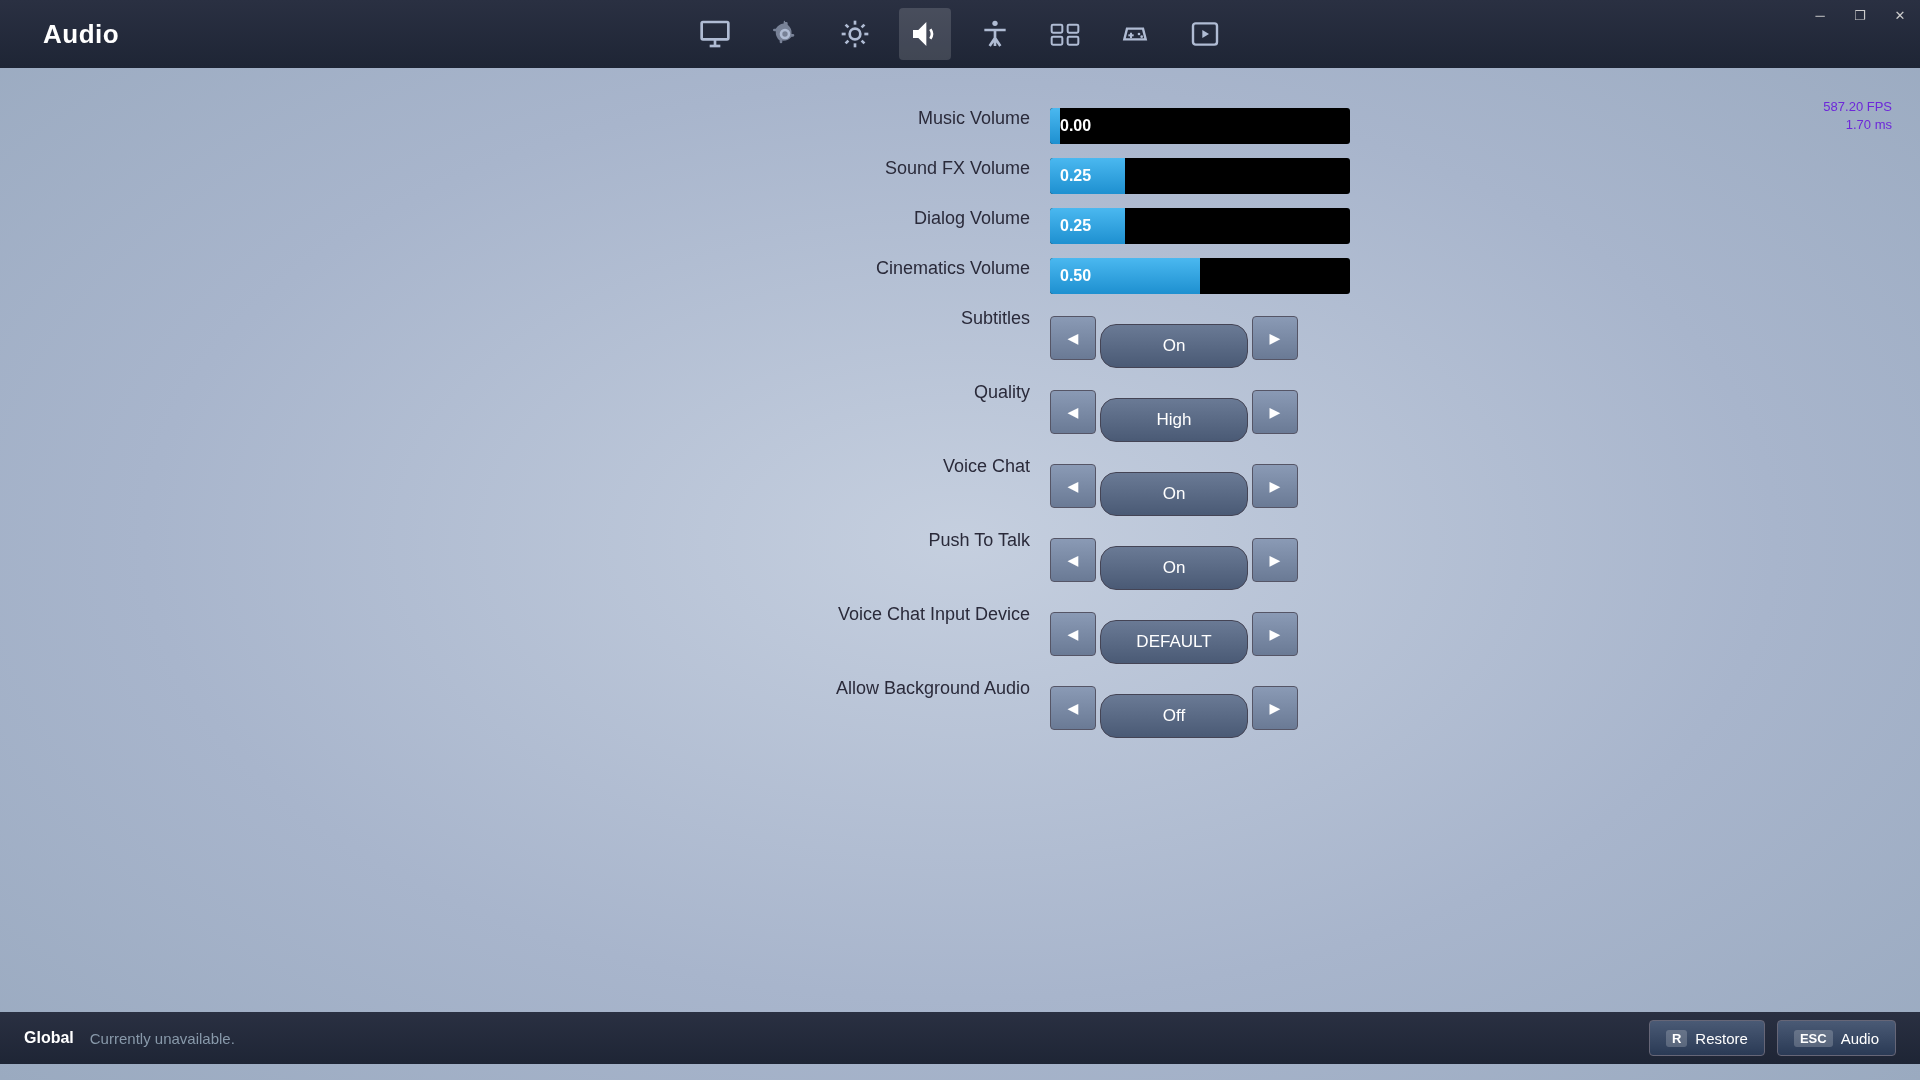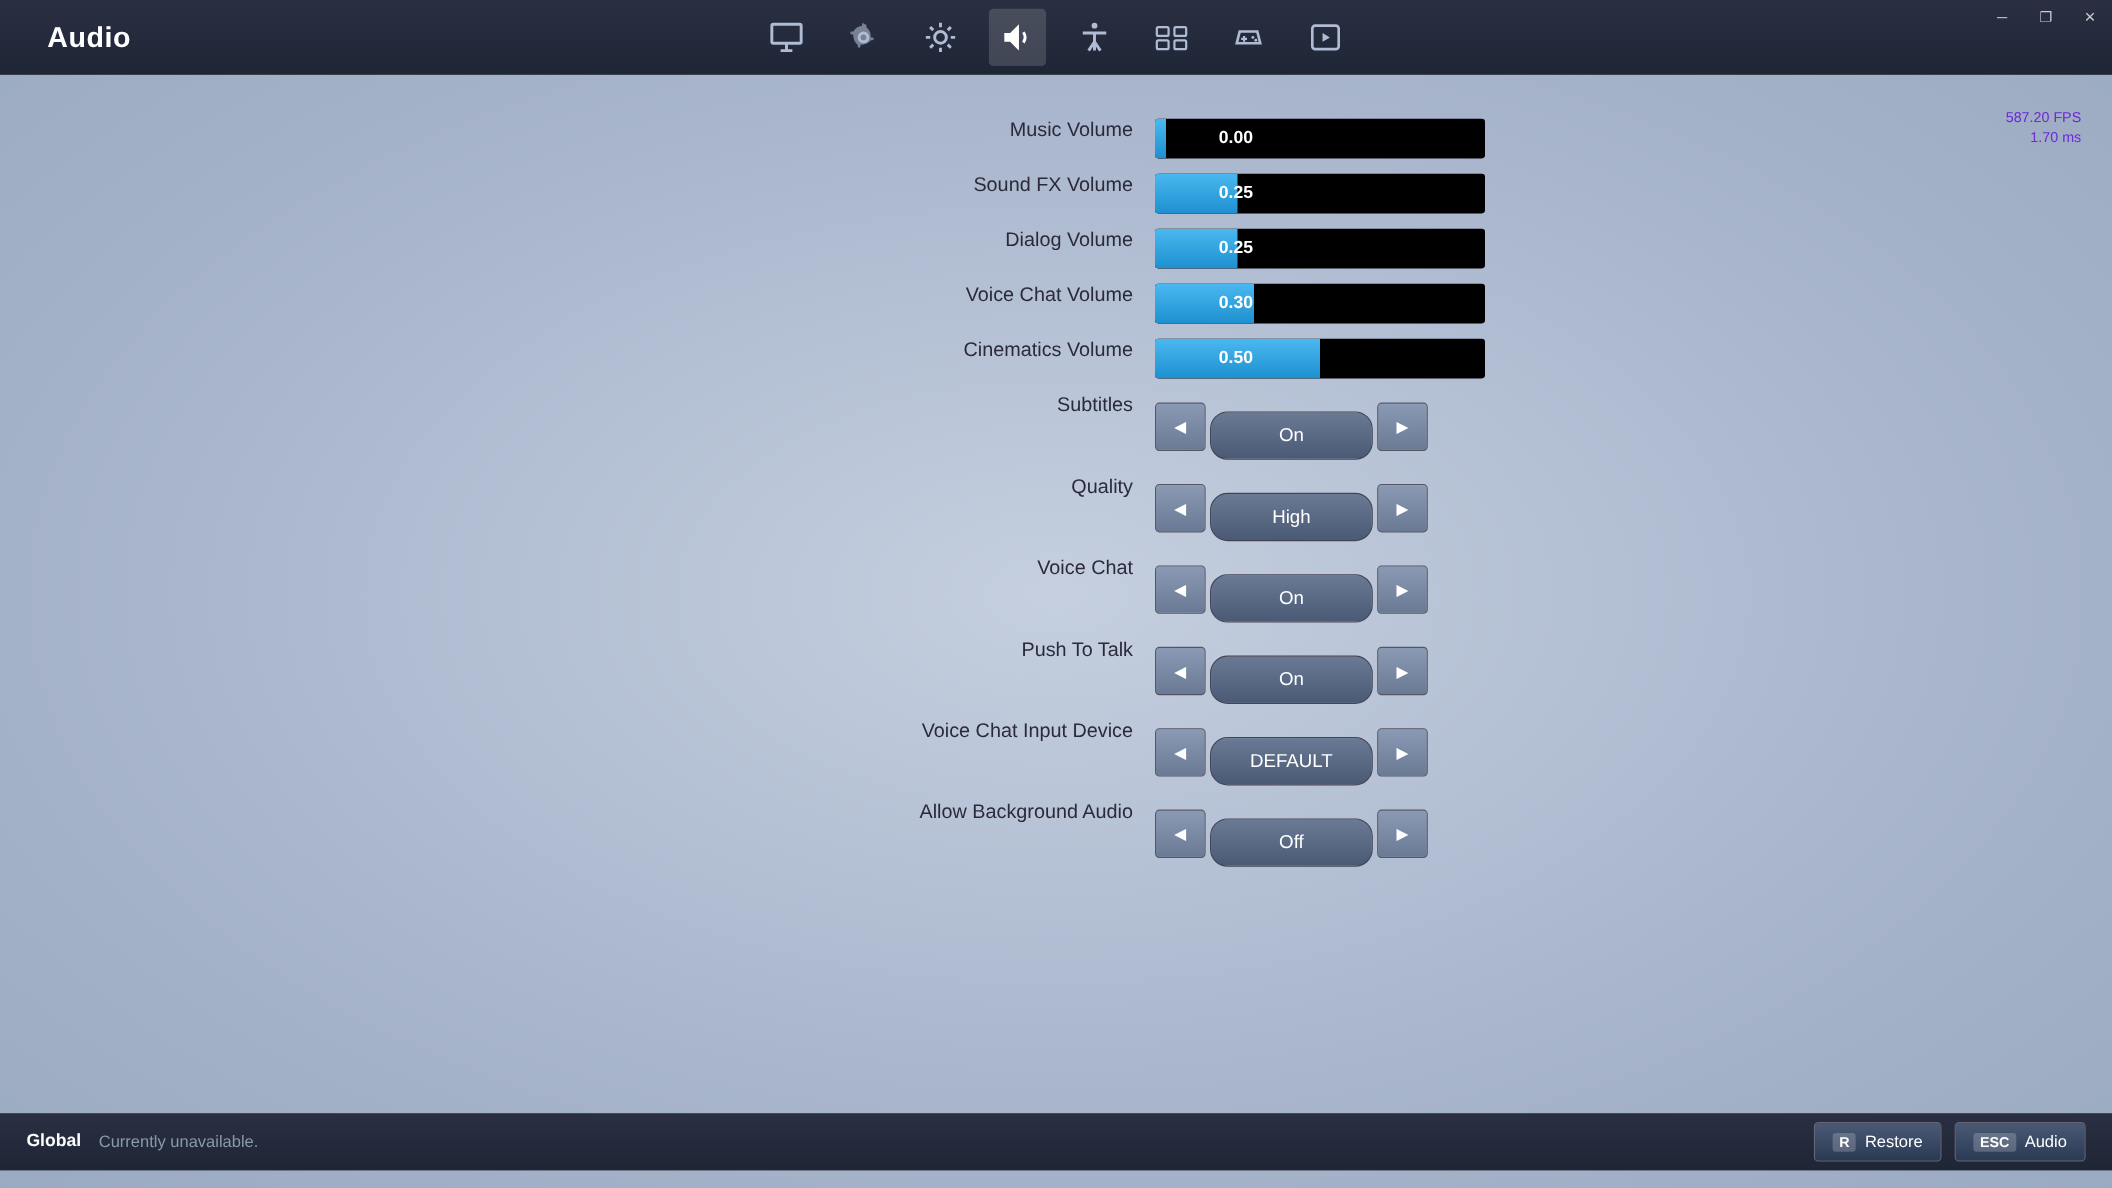--- a/index.html
+++ b/index.html
@@ -128,21 +128,20 @@
       background: linear-gradient(180deg, #4ab8f0 0%, #1e90d0 100%);
       display: flex;
       align-items: center;
       padding-left: 10px;
     }
 
     .slider-value {
       color: #fff;
       font-size: 16px;
       font-weight: bold;
-      margin-left: 48px;
     }
 
     
     .toggle-container {
       display: flex;
       align-items: center;
       gap: 4px;
     }
 
     .toggle-arrow {
@@ -350,28 +349,20 @@
 
     <div class="setting-row">
       <span class="setting-label">Dialog Volume</span>
       <div class="slider-container">
         <div class="slider-fill" style="width:25%">
           <span class="slider-value">0.25</span>
         </div>
       </div>
     </div>
 
-    <div class="setting-row">
-      <span class="setting-label">Voice Chat Volume</span>
-      <div class="slider-container">
-        <div class="slider-fill" style="width:30%">
-          <span class="slider-value">0.30</span>
-        </div>
-      </div>
-    </div>
 
     <div class="setting-row">
       <span class="setting-label">Cinematics Volume</span>
       <div class="slider-container">
         <div class="slider-fill" style="width:50%">
           <span class="slider-value">0.50</span>
         </div>
       </div>
     </div>
 

